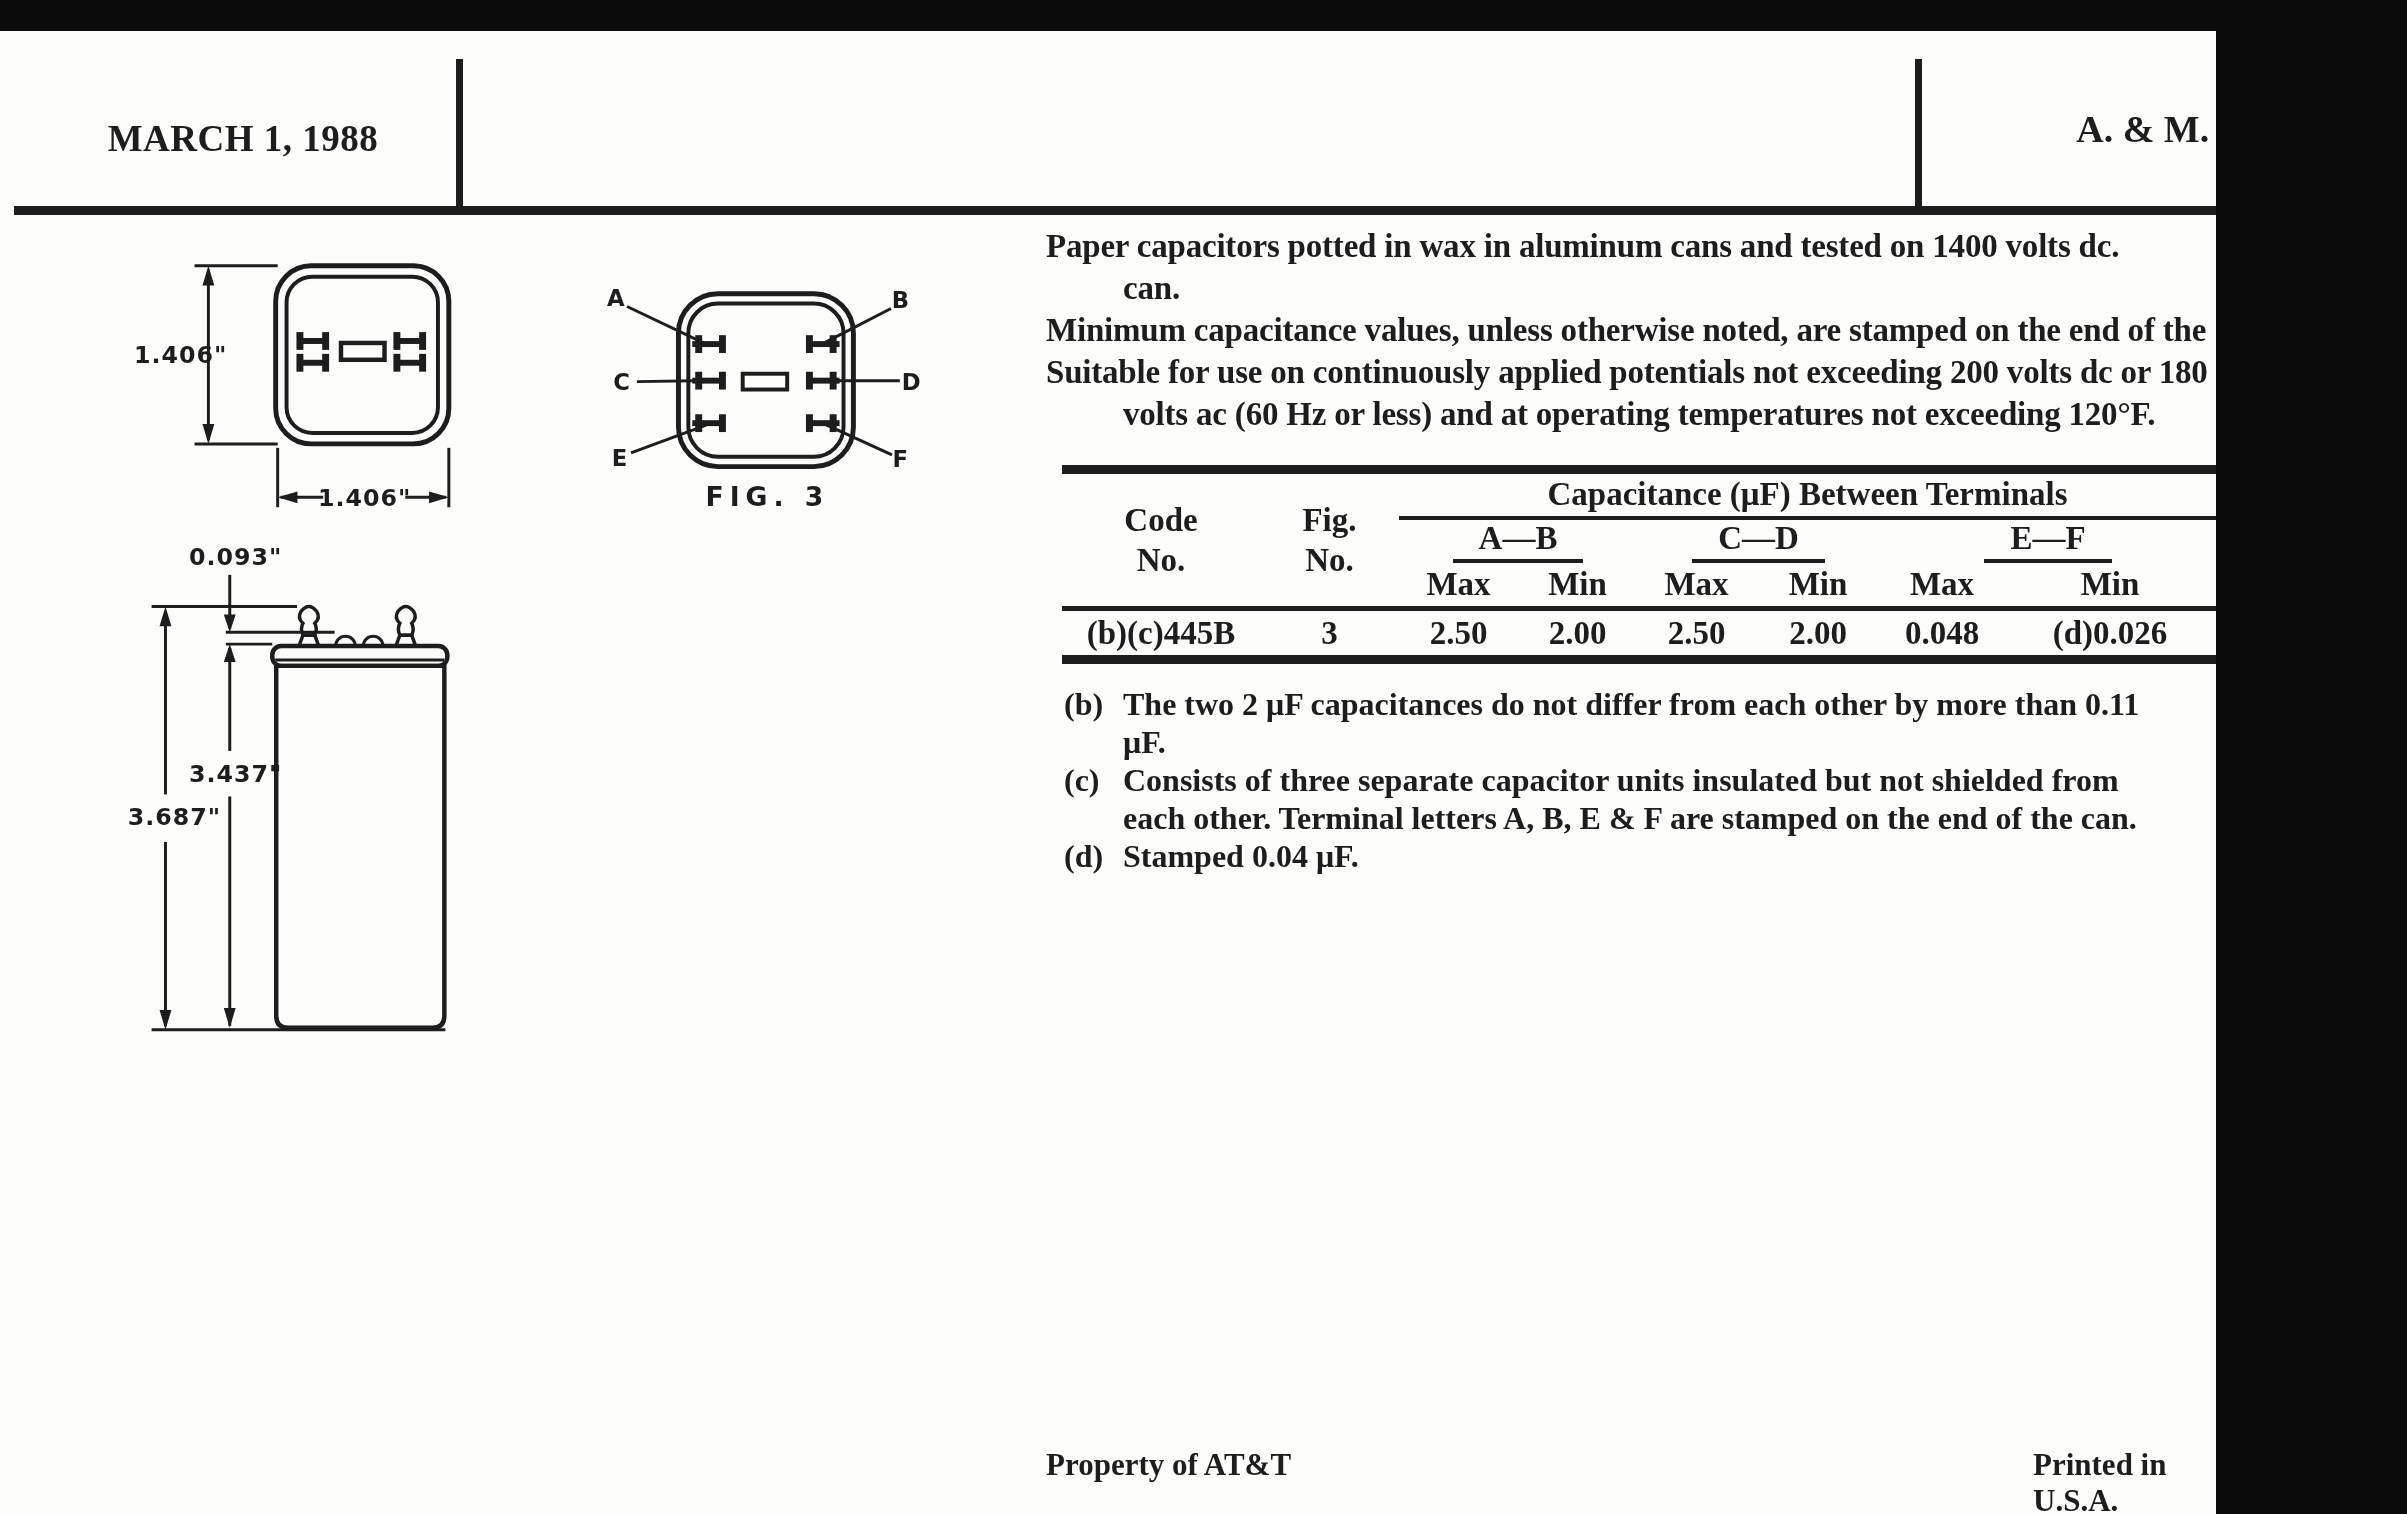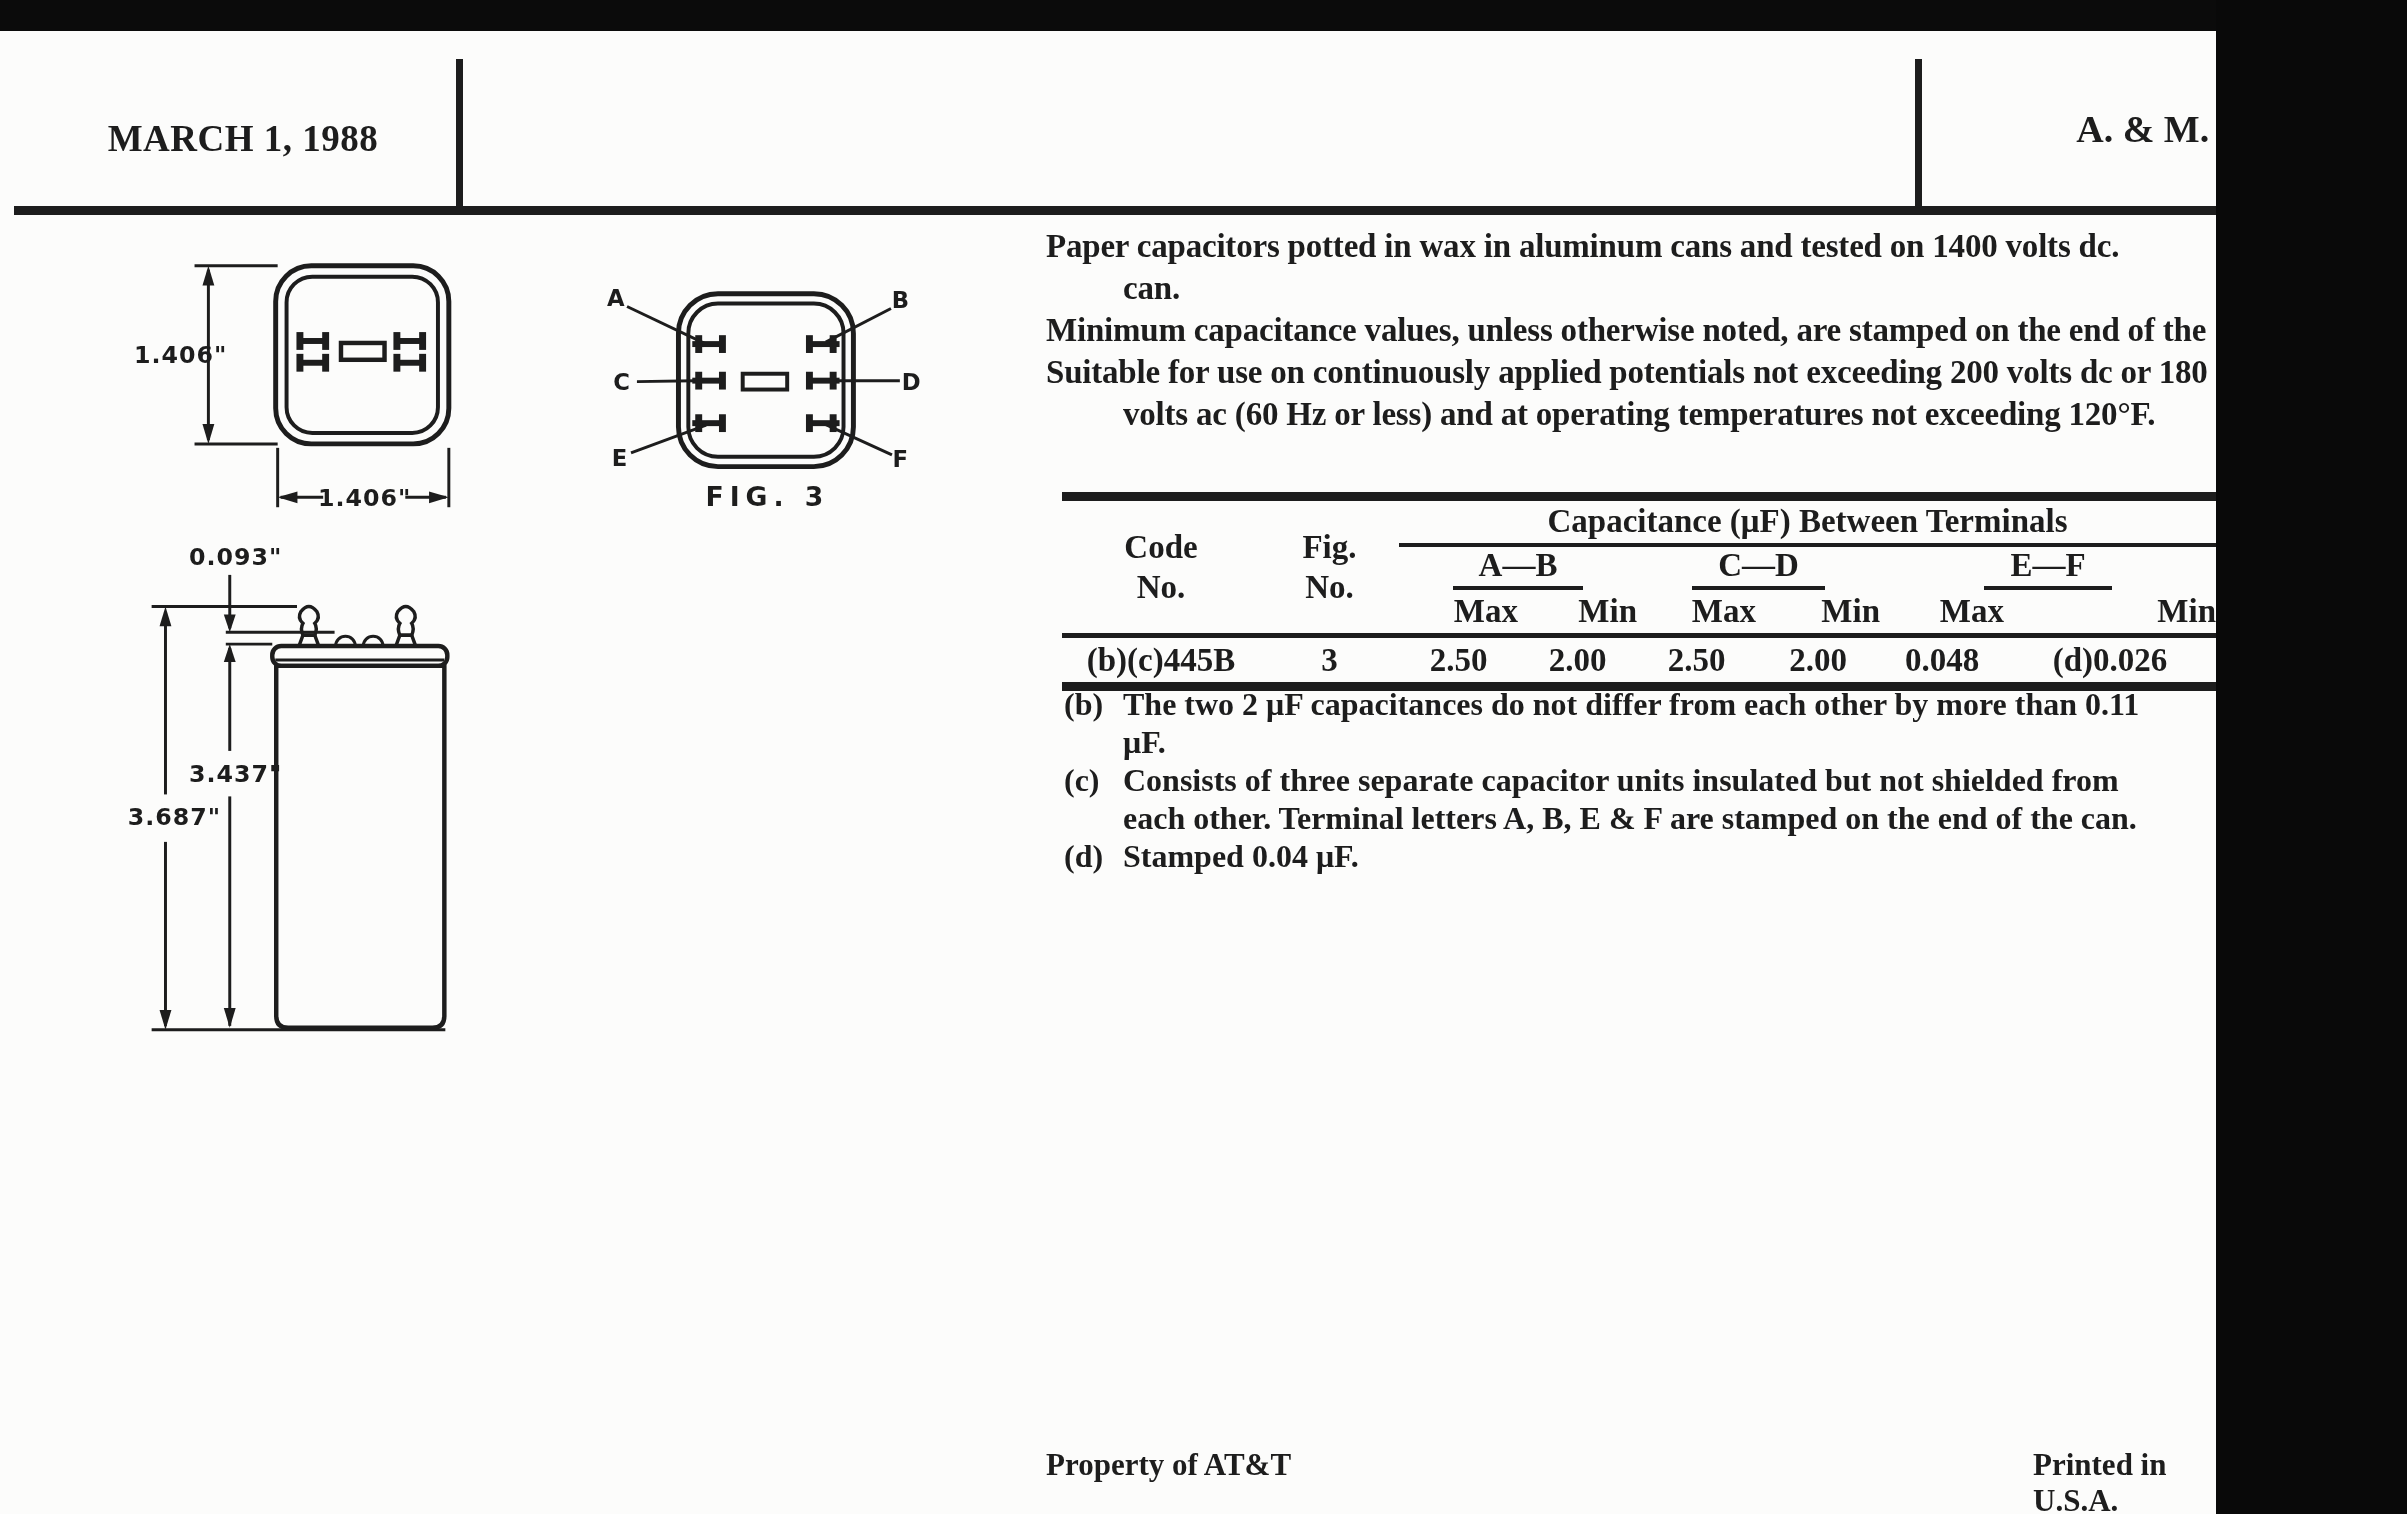--- a/index.html
+++ b/index.html
@@ -31,28 +31,28 @@
   .vdiv.d1{left:456px;}
   .vdiv.d2{left:1915px;}
   .hdr-rule{position:absolute;left:14px;top:206px;width:2309px;height:9px;background:var(--ink);}
 
   
   .intro{position:absolute;left:1046px;top:225px;width:1332px;
     font-size:33px;font-weight:bold;line-height:42px;letter-spacing:-0.2px;}
   .intro .cont{padding-left:77px;}
 
   
-  .spec-table{position:absolute;left:1062px;top:492px;width:1152px;
+  .spec-table{position:absolute;left:1062px;top:465px;width:1152px;
     border-collapse:collapse;table-layout:fixed;
     border-top:9px solid var(--ink);border-bottom:9px solid var(--ink);
     font-size:33px;font-weight:bold;}
   .spec-table td{text-align:center;vertical-align:middle;padding:0;}
   .spec-table .r1 td{height:48px;}
   .spec-table .r2 td{height:38px;vertical-align:bottom;}
-  .spec-table .r3 td{height:46px;border-bottom:5px solid var(--ink);text-align:right;}
+  .spec-table .r3 td{height:46px;border-bottom:5px solid var(--ink);}
   .spec-table .r4 td{height:51px;}
   .spec-table td.stack{border-bottom:5px solid var(--ink);line-height:40px;}
   .spec-table .span-hd{border-bottom:4px solid var(--ink);}
   .spec-table .pair{display:inline-block;border-bottom:4px solid var(--ink);
     padding:0 26px 2px 26px;}
 
   
   .footnotes{position:absolute;left:1064px;top:685px;width:1317px;
     font-size:32px;font-weight:bold;line-height:38px;}
   .fn{display:flex;}

